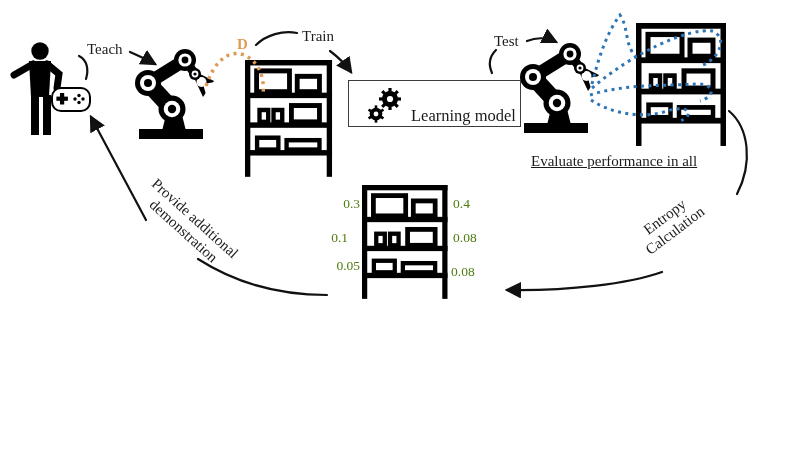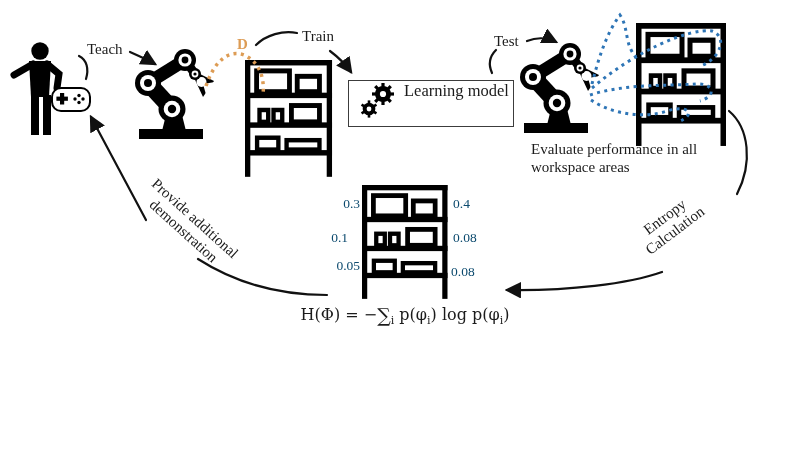--- a/index.html
+++ b/index.html
@@ -2,28 +2,28 @@
 <html><head>
 <meta charset="utf-8">
 <style>
   html,body{margin:0;padding:0;background:#fff;}
   .stage{position:relative;width:800px;height:404px;background:#ffffff;overflow:hidden;
          font-family:"Liberation Serif","DejaVu Serif",serif;color:#1b1b1b;}
   .stage svg.layer{position:absolute;left:0;top:0;}
   .lbl{position:absolute;white-space:nowrap;font-size:15px;line-height:17px;color:#1b1b1b;}
   .lbl.rot{white-space:normal;text-align:center;}
   .d-label{color:#dd9c55;font-weight:bold;font-size:15px;}
-  .prob{font-size:13.5px;color:#0c4a6e;}
+  .prob{font-size:13.5px;color:#4d7c0f;}
   .prob.r{text-align:right;}
   .prob.l{width:38px;text-align:right;}
   .model-box{position:absolute;left:348px;top:80px;width:154px;height:45px;
-             border:1.5px solid #3c3c3c;background:#fff;display:flex;align-items:flex-start;gap:7px;
-             padding-left:10px;box-sizing:content-box;}
+             border:1.5px solid #3c3c3c;background:#fff;display:flex;align-items:flex-end;gap:7px;
+             padding-left:17px;box-sizing:content-box;}
   .model-box .model-label{font-size:16.5px;}
-  .evaluate{left:531px;top:140px;line-height:18px;}
+  .evaluate{left:531px;top:152px;line-height:18px;text-decoration:underline;}
   .provide{left:103px;top:208px;width:172px;transform:rotate(42deg);}
   .entropy{left:597px;top:207px;width:146px;transform:rotate(-37deg);}
   .formula{left:283px;top:306px;width:244px;text-align:center;white-space:nowrap;
            font-family:"DejaVu Serif","Liberation Serif",serif;font-size:16px;}
   .formula .sum{font-size:19px;vertical-align:-2px;}
   .formula sub{font-size:11px;}
 </style>
 </head>
 <body>
 
@@ -163,37 +163,33 @@
           </g>
           <circle cx="10" cy="28" r="2.4" fill="#fff"></circle>
         </g>
       </g>
     </svg>
     <span class="model-label">Learning model</span>
   </div>
 
   <div class="lbl evaluate">
     <span style="display:block;">Evaluate performance in all</span>
-    <span style="display:block;">workspace areas</span>
   </div>
 
   <div class="lbl rot entropy">
     <span style="display:block;">Entropy</span>
     <span style="display:block;">Calculation</span>
   </div>
 
   <div class="lbl rot provide">
     <span style="display:block;">Provide additional</span>
     <span style="display:block;">demonstration</span>
   </div>
 
   <div class="lbl prob l" style="left:322px;top:195px;">0.3</div>
   <div class="lbl prob l" style="left:310px;top:229px;">0.1</div>
   <div class="lbl prob l" style="left:322px;top:257px;">0.05</div>
   <div class="lbl prob r" style="left:453px;top:195px;">0.4</div>
   <div class="lbl prob r" style="left:453px;top:229px;">0.08</div>
   <div class="lbl prob r" style="left:451px;top:263px;">0.08</div>
 
-  <div class="lbl formula">
-    <span>H(Φ) = −</span><span class="sum">∑</span><sub>i</sub><span> p(φ</span><sub>i</sub><span>) log p(φ</span><sub>i</sub><span>)</span>
-  </div>
 
 </div>
 
 </body></html>

